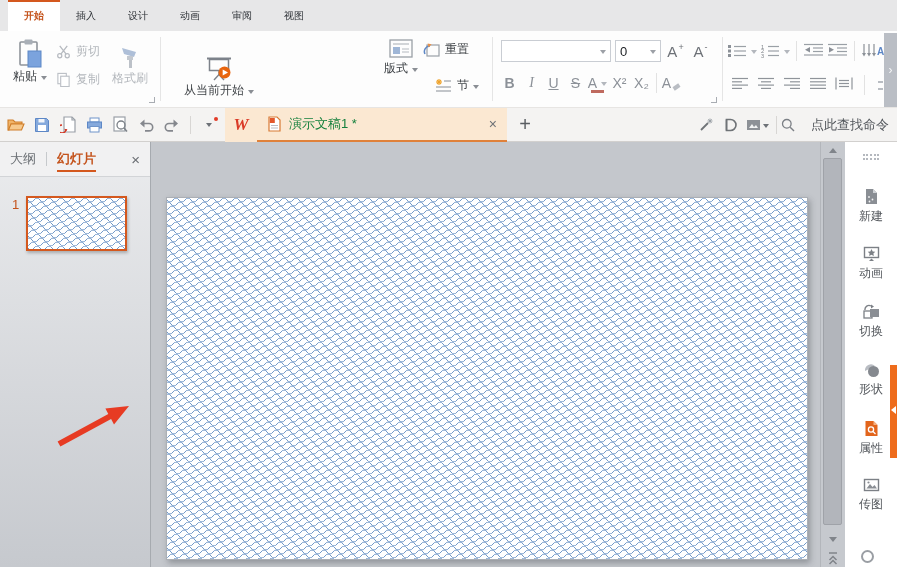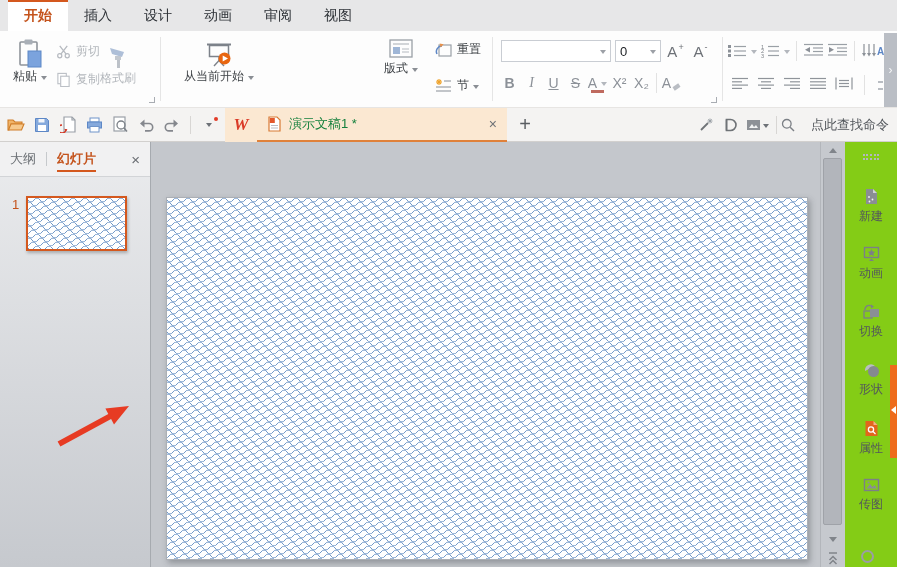--- a/index.html
+++ b/index.html
@@ -1,21 +1,21 @@
 <!DOCTYPE html>
 <html><head>
 <meta charset="utf-8">
 <style>
   *{margin:0;padding:0;box-sizing:border-box}
   html,body{width:897px;height:567px;overflow:hidden}
   body{position:relative;background:#c4c7cc;font-family:"Liberation Sans","DejaVu Sans",sans-serif;font-size:12px;color:#3f4347}
 
   
   .menubar{position:absolute;top:0;left:0;right:0;height:31px;background:#e7e7e8;display:flex;padding-left:8px}
-  .mtab{display:flex;align-items:center;padding:0 16px;font-size:14px;color:#2e3237;cursor:default}
+  .mtab{display:flex;align-items:center;padding:0 16px;font-size:10px;color:#2e3237;cursor:default}
   .mtab.active{background:#fff;color:#c4531c;font-weight:700;box-shadow:inset 0 2px 0 #d4581e}
 
   
   .ribbon{position:absolute;top:31px;left:0;right:0;height:77px;background:#fdfdfd;border-bottom:1px solid #e7e5e3;display:flex}
   .rgroup{position:relative;height:100%;flex:none}
   .g-clip{width:160px}.g-show{width:331px}.g-font{width:229px}.g-para{width:160px}
   .vdiv{width:1px;background:#e5e5e5;margin:6px 0;flex:none}
   .bigbtn{position:absolute;display:flex;flex-direction:column;align-items:center;padding:5px 2px 7px;height:68px}
   .lbl{font-size:12px;color:#3f4347;white-space:nowrap;display:flex;align-items:center}
   .lbl.gray{color:#b3b7bc}
@@ -68,21 +68,21 @@
 
   
   .vscroll{position:absolute;top:142px;left:820px;width:25px;bottom:0;background:#c6c9ce;border-left:1px solid #b3b6bb}
   .sarrow{position:absolute;left:0;right:0;height:16px;display:flex;align-items:center;justify-content:center}
   .tri-up{width:0;height:0;border-left:4px solid transparent;border-right:4px solid transparent;border-bottom:5px solid #80848a}
   .tri-down{width:0;height:0;border-left:4px solid transparent;border-right:4px solid transparent;border-top:5px solid #80848a}
   .sthumb{position:absolute;left:2px;right:3px;top:16px;bottom:42px;background:#b2b5bb;border:1px solid #9fa2a8;border-radius:2px}
   .snav{position:absolute;left:0;right:0;bottom:0;height:18px;display:flex;align-items:flex-start;justify-content:center;padding-top:2px}
 
   
-  .sidebar{position:absolute;top:142px;left:845px;width:52px;bottom:0;background:#84cc16}
+  .sidebar{position:absolute;top:142px;left:845px;width:52px;bottom:0;background:#ffffff}
   .sbhandle{margin:12px auto 0;width:16px;height:6px;border-top:2px dotted #b4b8be;border-bottom:2px dotted #b4b8be}
   .sbitem{position:absolute;left:0;width:52px;display:flex;flex-direction:column;align-items:center;gap:3px;font-size:12px;color:#53575c}
   .sbring{position:absolute;left:16px;width:13px;height:13px;border:2px solid #9a9ea4;border-radius:50%}
   .edgebar{position:absolute;top:365px;right:0;width:7px;height:93px;background:#ee6c1c}
   .edgebar i{position:absolute;top:41px;left:1px;width:0;height:0;border-top:4px solid transparent;border-bottom:4px solid transparent;border-right:5px solid #fff}
 
   .redarrow{position:absolute;top:398px;left:57px;pointer-events:none}
 </style>
 </head>
 <body>
@@ -118,34 +118,34 @@
       </svg>
       <span class="lbl gray">剪切</span>
     </div>
     <div class="smallrow" style="left:56px;top:40px">
       <svg width="15" height="15" viewBox="0 0 16 16">
         <rect x="2" y="1.5" width="9" height="11" fill="#fff" stroke="#bcc0c6" stroke-width="1.2"></rect>
         <rect x="5" y="4.5" width="9" height="11" fill="#fff" stroke="#bcc0c6" stroke-width="1.2"></rect>
       </svg>
       <span class="lbl gray">复制</span>
     </div>
-    <div class="bigbtn" style="left:92px;top:2px;width:52px">
+    <div class="bigbtn" style="left:104px;top:2px;width:52px">
       <svg width="22" height="24" viewBox="0 0 22 24" style="margin-top:8px">
         <path d="M3 2 L17 6 L15 11 L5 8 Z" fill="#aebfd8"></path>
         <rect x="8" y="10" width="6" height="4" fill="#c3c8cf"></rect>
         <rect x="10" y="14" width="3" height="8" fill="#bcc1c8"></rect>
       </svg>
       <span class="lbl gray">格式刷</span>
     </div>
     <span class="lnch"></span>
   </div>
   <div class="vdiv"></div>
 
   <div class="rgroup g-show">
-    <div class="bigbtn" style="left:8px;top:6px;width:100px">
+    <div class="bigbtn" style="left:8px;top:20px;width:100px">
       <svg width="28" height="26" viewBox="0 0 28 26">
         <line x1="2" y1="2.5" x2="26" y2="2.5" stroke="#7d828a" stroke-width="2"></line>
         <rect x="4.5" y="3.5" width="19" height="11" fill="none" stroke="#7d828a" stroke-width="1.5"></rect>
         <line x1="14" y1="15" x2="14" y2="19" stroke="#7d828a" stroke-width="1.4"></line>
         <path d="M9 24 L14 18.5 L19 24" fill="none" stroke="#7d828a" stroke-width="1.4"></path>
         <circle cx="19.5" cy="16.5" r="6" fill="#e8650f"></circle>
         <path d="M17.7 13.6 L23 16.5 L17.7 19.4 Z" fill="#fff"></path>
       </svg>
       <span class="lbl">
           <span>从当前开始</span>
@@ -158,21 +158,21 @@
         <line x1="5" y1="6" x2="21" y2="6" stroke="#b5bac0" stroke-width="1.2"></line>
         <rect x="5" y="9" width="7" height="7" fill="#9fb6d6"></rect>
         <line x1="14" y1="11" x2="21" y2="11" stroke="#b5bac0"></line>
         <line x1="14" y1="14" x2="21" y2="14" stroke="#b5bac0"></line>
       </svg>
       <span class="lbl">
           <span>版式</span>
           <span class="crt"></span>
         </span>
     </div>
-    <div class="smallrow" style="left:274px;top:10px">
+    <div class="smallrow" style="left:262px;top:10px">
       <svg width="17" height="16" viewBox="0 0 17 16">
         <rect x="4" y="3" width="12" height="11" fill="#fdfdfd" stroke="#9aa0a7" stroke-width="1.2"></rect>
         <path d="M2 12 a5.5 5.5 0 0 1 5 -8" fill="none" stroke="#5d87c6" stroke-width="1.5"></path>
         <path d="M8.6 2.2 L5.6 5.6 L4.6 1.4 Z" fill="#e8914a"></path>
       </svg>
       <span class="lbl">重置</span>
     </div>
     <div class="smallrow" style="left:274px;top:46px">
       <svg width="17" height="15" viewBox="0 0 17 15">
         <g stroke="#efa32b" stroke-width="1.2">

